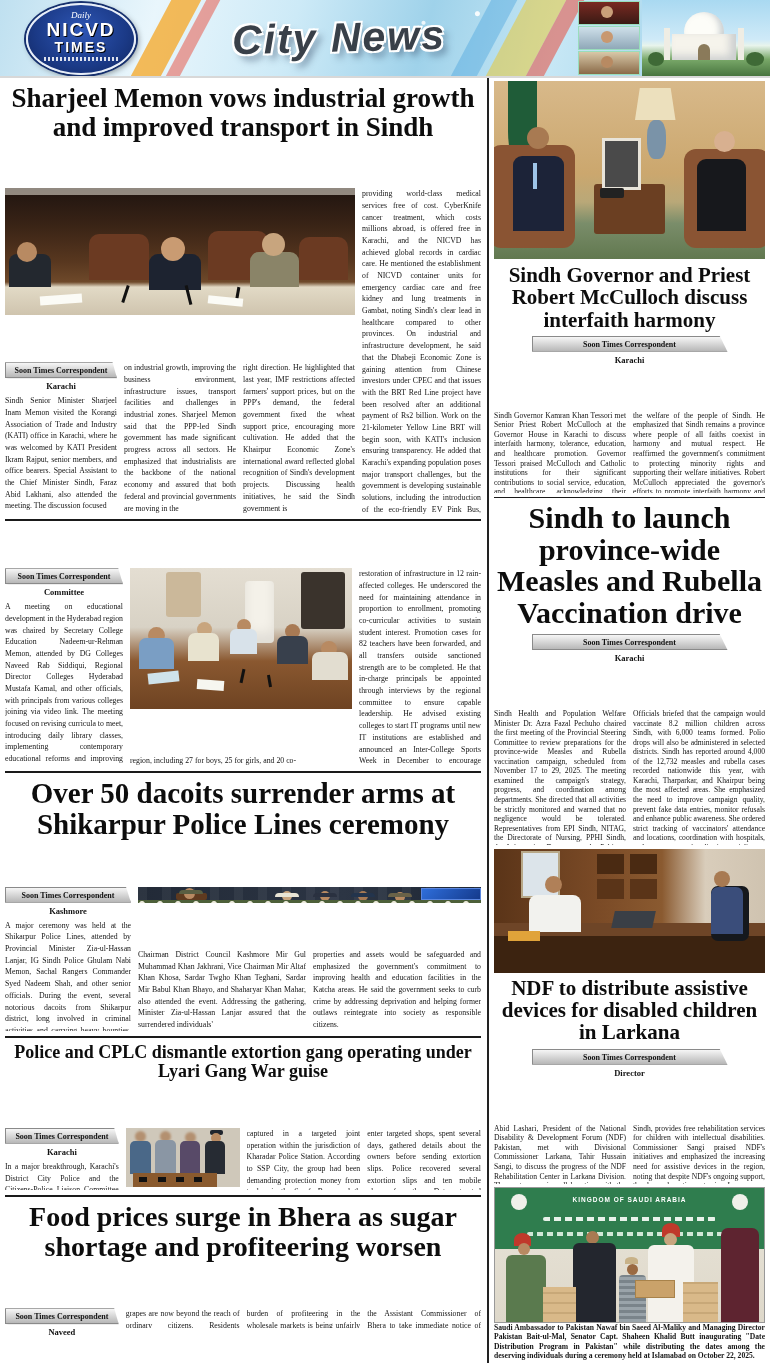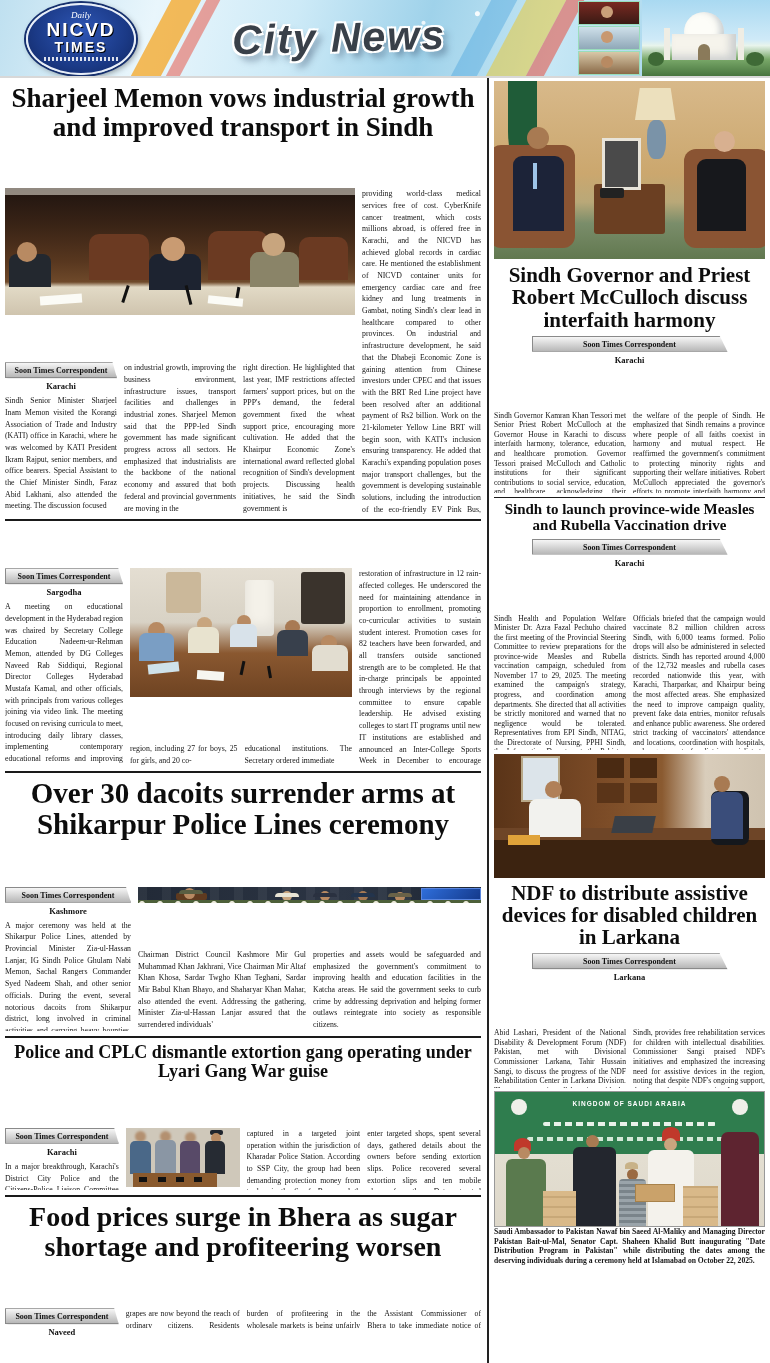--- a/index.html
+++ b/index.html
@@ -126,21 +126,21 @@
           <div class="body">providing world-class medical services free of cost. CyberKnife cancer treatment, which costs millions abroad, is offered free in Karachi, and the NICVD has achieved global records in cardiac care. He mentioned the establishment of NICVD container units for emergency cardiac care and free kidney and lung treatments in Gambat, noting Sindh's clear lead in healthcare compared to other provinces. On industrial and infrastructure development, he said that the Dhabeji Economic Zone is gaining attention from Chinese investors under CPEC and that issues with the BRT Red Line project have been resolved after an additional payment of Rs2 billion. Work on the 21-kilometer Yellow Line BRT will begin soon, with KATI's inclusion ensuring transparency. He added that Karachi's expanding population poses major transport challenges, but the government is developing sustainable solutions, including the introduction of the eco-friendly EV Pink Bus, double-decker buses, and free Pink Scooties for working women to promote empowerment.</div>
         </div>
       </section>
 
       <div class="rule"></div>
 
       <section>
         <div class="cols" style="height:240px">
           <div class="vcol" style="flex:0 0 118px">
             <div class="byl">Soon Times Correspondent</div>
-            <div class="dl">Sargodha</div>
+            <div class="dl">Committee</div>
             <div class="body">A meeting on educational development in the Hyderabad region was chaired by Secretary College Education Nadeem-ur-Rehman Memon, attended by DG Colleges Naveed Rab Siddiqui, Regional Director Colleges Hyderabad Mustafa Kamal, and other officials, with principals from various colleges joining via video link. The meeting focused on revising curricula to meet, introducing daily library classes, implementing contemporary educational reforms and improving overall teaching standards. It was reported that 104,326 students are enrolled in 72 government colleges across the</div>
           </div>
           <div class="vcol" style="flex:0 0 222px">
             <div class="photo" style="height:172px;background:linear-gradient(180deg,#e4ded2 0%,#d8d2c5 42%,#8a5830 66%,#6e4322 100%);">
               <div class="p" style="right:3%;top:3%;width:20%;height:40%;background:#3a332c;border-radius:3px;"></div>
               <div class="p" style="left:16%;top:3%;width:16%;height:32%;background:#cbb89a;border-radius:3px;"></div>
               <div class="p" style="left:52%;top:9%;width:13%;height:44%;background:#f4f1e9;border-radius:4px;box-shadow:inset 0 -10px 12px rgba(0,0,0,.08);"></div>
               <div class="head-dot" style="left:8%;top:42%;width:17px;height:17px;background:#b88a62;"></div>
               <div class="p" style="left:4%;top:50%;width:16%;height:22%;background:#7a9ec4;border-radius:7px 7px 0 0;"></div>
               <div class="head-dot" style="left:30%;top:38%;width:15px;height:15px;background:#c8a57e;"></div>
@@ -151,31 +151,30 @@
               <div class="p" style="left:66%;top:48%;width:14%;height:20%;background:#38404c;border-radius:7px 7px 0 0;"></div>
               <div class="head-dot" style="left:86%;top:52%;width:16px;height:16px;background:#b88a62;"></div>
               <div class="p" style="left:82%;top:60%;width:16%;height:20%;background:#e2ddd0;border-radius:7px 7px 0 0;"></div>
               <div class="p" style="left:8%;top:74%;width:14%;height:8%;background:#cfe2ea;transform:rotate(-6deg);"></div>
               <div class="p" style="left:30%;top:80%;width:12%;height:7%;background:#f6f6f0;transform:rotate(4deg);"></div>
               <div class="p" style="left:50%;top:72%;width:3px;height:14px;background:#111;transform:rotate(12deg);"></div>
               <div class="p" style="left:62%;top:76%;width:3px;height:12px;background:#111;transform:rotate(-10deg);"></div>
             </div>
             <div class="cols" style="flex:1;margin-top:4px;">
               <div class="body">region, including 27 for boys, 25 for girls, and 20 co-</div>
-              <div class="body">educational institutions. The Secretary ordered immediate</div>
             </div>
           </div>
           <div class="body">restoration of infrastructure in 12 rain-affected colleges. He underscored the need for maintaining attendance in proportion to enrollment, promoting co-curricular activities to sustain student interest. Promotion cases for 82 teachers have been forwarded, and all transfers outside sanctioned strength are to be completed. He that in-charge principals be appointed through interviews by the regional committee to ensure capable leadership. He advised existing colleges to start IT programs until new IT institutions are established and announced an Inter-College Sports Week in December to encourage healthy student engagement.</div>
         </div>
       </section>
 
       <div class="rule"></div>
 
       <section>
-        <h1 class="hl" style="font-size:29px">Over 30 dacoits surrender arms at Shikarpur Police Lines ceremony</h1>
+        <h1 class="hl" style="font-size:29px">Over 50 dacoits surrender arms at Shikarpur Police Lines ceremony</h1>
         <div class="cols" style="height:186px">
           <div class="vcol" style="flex:0 0 126px">
             <div class="byl">Soon Times Correspondent</div>
             <div class="dl">Kashmore</div>
             <div class="body">A major ceremony was held at the Shikarpur Police Lines, attended by Provincial Minister Zia-ul-Hassan Lanjar, IG Sindh Police Ghulam Nabi Memon, Sachal Rangers Commander Syed Nadeem Shah, and other senior officials. During the event, several notorious dacoits from Shikarpur district, long involved in criminal activities and carrying heavy bounties, surrendered their weapons and vowed to live peacefully. More than fifty dacoits from the Teghani tribe laid down their arms, pledging to abandon crime and become law-abiding citizens. Prominent local leaders, including</div>
           </div>
           <div class="vcol" style="flex:1">
             <div class="photo" style="height:92px;background:repeating-linear-gradient(90deg,rgba(255,255,255,.05) 0 9px,transparent 9px 24px),linear-gradient(90deg,#222a37,#2c3544 60%,#1d2633);">
               <div class="p" style="left:11%;bottom:20%;width:9%;height:42%;background:#5f3a1f;border-radius:2px;"></div>
               <div class="head-dot" style="left:13.5%;top:8%;width:11px;height:11px;background:#b88a62;"></div>
@@ -274,21 +273,21 @@
         <div class="dl">Karachi</div>
         <div class="cols" style="height:124px">
           <div class="body">Sindh Governor Kamran Khan Tessori met Senior Priest Robert McCulloch at the Governor House in Karachi to discuss interfaith harmony, tolerance, education, and healthcare promotion. Governor Tessori praised McCulloch and Catholic institutions for their significant contributions to social service, education, and healthcare, acknowledging their commitment to</div>
           <div class="body">the welfare of the people of Sindh. He emphasized that Sindh remains a province where people of all faiths coexist in harmony and mutual respect. He reaffirmed the government's commitment to protecting minority rights and supporting their welfare initiatives. Robert McCulloch appreciated the governor's efforts to promote interfaith harmony and social welfare. Governor also announced plans to visit St. Elizabeth Hospital in Hyderabad soon to review healthcare services.</div>
         </div>
       </section>
 
       <div class="rule-r"></div>
 
       <section>
-        <h1 class="hl" style="font-size:15px">Sindh to launch province-wide Measles and Rubella Vaccination drive</h1>
+        <h1 class="hl" style="font-size:30px">Sindh to launch province-wide Measles and Rubella Vaccination drive</h1>
         <div class="byl" style="width:190px;margin:0 auto;">Soon Times Correspondent</div>
         <div class="dl">Karachi</div>
         <div class="cols" style="height:178px">
           <div class="body">Sindh Health and Population Welfare Minister Dr. Azra Fazal Pechuho chaired the first meeting of the Provincial Steering Committee to review preparations for the province-wide Measles and Rubella vaccination campaign, scheduled from November 17 to 29, 2025. The meeting examined the campaign's strategy, progress, and coordination among departments. She directed that all activities be strictly monitored and warned that no negligence would be tolerated. Representatives from EPI Sindh, NITAG, the Directorate of Nursing, PPHI Sindh, the Information Department, the Pakistan Pediatric Association, WHO, and the HELP Foundation attended the session.</div>
           <div class="body">Officials briefed that the campaign would vaccinate 8.2 million children across Sindh, with 6,000 teams formed. Polio drops will also be administered in selected districts. Sindh has reported around 4,000 of the 12,732 measles and rubella cases recorded nationwide this year, with Karachi, Tharparkar, and Khairpur being the most affected areas. She emphasized the need to improve campaign quality, prevent fake data entries, monitor refusals and enhance public awareness. She ordered strict tracking of vaccinators' attendance and locations, coordination with hospitals, and engagement of pediatric specialists to ensure children's safety. She made the vaccination mandatory, stating that parents are legally bound to immunize their children, and non-compliance will lead to legal action.</div>
         </div>
       </section>
 
       <div class="photo" style="height:124px;margin-top:4px;background:linear-gradient(90deg,#5a3418 0%,#7a4a26 38%,#8a5a30 62%,#d9cdbb 78%,#cfc3b0 100%);">
         <div class="p" style="left:38%;top:4%;width:10%;height:16%;background:#4a2a12;"></div>
@@ -303,21 +302,21 @@
         <div class="p" style="left:44%;top:50%;width:15%;height:14%;background:#3a3f46;transform:skewX(-12deg);"></div>
         <div class="p" style="left:5%;bottom:26%;width:12%;height:8%;background:#e0a33a;"></div>
         <div class="p" style="right:6%;top:30%;width:14%;height:44%;background:#15181d;border-radius:7px;"></div>
         <div class="head-dot" style="right:13%;top:18%;width:16px;height:16px;background:#a87a52;"></div>
         <div class="p" style="right:8%;top:31%;width:12%;height:38%;background:#3a4d7a;border-radius:7px 7px 0 0;"></div>
       </div>
 
       <section>
         <h1 class="hl" style="font-size:21px;margin-top:4px;">NDF to distribute assistive devices for disabled children in Larkana</h1>
         <div class="byl" style="width:190px;margin:0 auto;">Soon Times Correspondent</div>
-        <div class="dl">Larkana</div>
+        <div class="dl">Director</div>
         <div class="cols" style="height:102px">
           <div class="body">Abid Lashari, President of the National Disability &amp; Development Forum (NDF) Pakistan, met with Divisional Commissioner Larkana, Tahir Hussain Sangi, to discuss the progress of the NDF Rehabilitation Center in Larkana Division. The center, run in collaboration with the Department of Empowerment of Persons with Disabilities (DEPD), Government of</div>
           <div class="body">Sindh, provides free rehabilitation services for children with intellectual disabilities. Commissioner Sangi praised NDF's initiatives and emphasized the increasing need for assistive devices in the region, noting that despite NDF's ongoing support, the demand continues to rise. In response, Lashari assured that NDF, together with the DEPD, will soon hold a distribution event in Larkana to provide assistive devices to those in need.</div>
         </div>
       </section>
 
       <div class="photo" style="height:134px;margin-top:3px;border:1px solid #999;background:linear-gradient(180deg,#e8e4d8 0%,#ded8ca 100%);">
         <div class="p" style="left:0;top:0;width:100%;height:46%;background:#2f7d4e;"></div>
         <div class="p" style="left:6%;top:5%;width:16px;height:16px;border-radius:50%;background:#f0f0ea;"></div>
         <div class="p" style="right:6%;top:5%;width:16px;height:16px;border-radius:50%;background:#f0f0ea;"></div>

